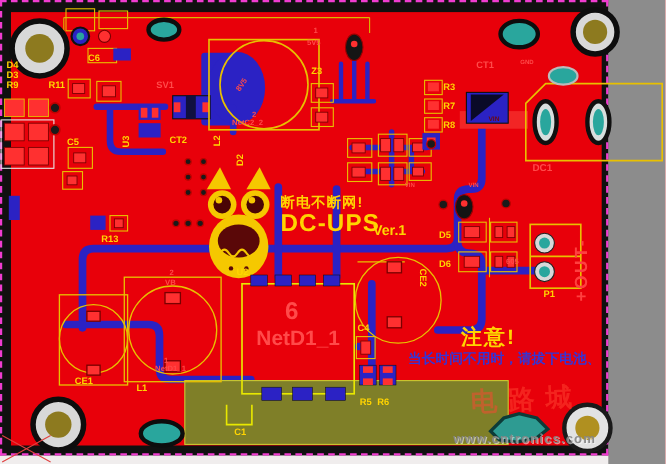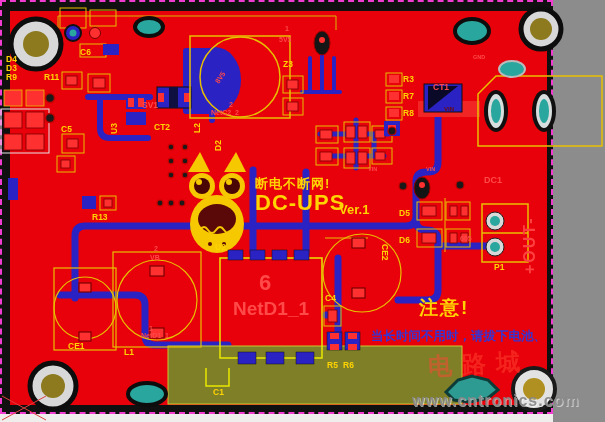--- a/index.html
+++ b/index.html
@@ -5,37 +5,37 @@
   html,body{margin:0;padding:0;}
   .stage{position:relative;width:605px;height:422px;overflow:hidden;
          background:#f0eded;font-family:"Liberation Sans","DejaVu Sans",sans-serif;}
   .gray-right{position:absolute;left:553px;top:0;width:52px;height:422px;background:#8c8c8c;}
   .board-outer{position:absolute;left:0;top:0;width:553px;height:414px;background:#101010;
                border:2px dashed #f03cd0;box-sizing:border-box;}
   .board{position:absolute;left:8px;top:9px;width:537px;height:394px;background:#e8000a;}
   svg.gfx{position:absolute;left:0;top:0;pointer-events:none;}
   .lbl{position:absolute;font-weight:bold;white-space:nowrap;line-height:1;}
   .lbl-y{color:#ffd400;font-size:8.5px;}
-  .lbl-r{color:#ff4a4a;font-size:8.5px;margin-top:28px;}
+  .lbl-r{color:#ff4a4a;font-size:8.5px;}
   .net{color:#ff4a4a;font-size:7px;font-weight:bold;}
   .net-dark{color:#6e0a0a;font-size:6px;}
   .tiny{font-size:5.5px;}
   .rotccw{transform:rotate(-90deg);transform-origin:0 0;}
   .rotcw{transform:rotate(90deg);transform-origin:0 0;}
   .slogan{color:#ffd400;font-size:13px;font-weight:bold;letter-spacing:1px;}
   .product{color:#ffd400;font-size:22px;font-weight:bold;letter-spacing:1px;}
   .version{color:#ffd400;font-size:13px;font-weight:bold;}
   .caution-title{color:#ffd400;font-size:19px;font-weight:bold;letter-spacing:2px;}
   .caution-line{color:#3535d6;font-size:12.5px;font-weight:bold;white-space:nowrap;}
   .outmark{color:#ff4040;font-size:16px;font-weight:bold;writing-mode:vertical-rl;
            transform:rotate(180deg);letter-spacing:2px;}
   .u2big{color:#ff4a4a;font-weight:bold;}
   .wm-mall{color:rgba(235,235,235,0.5);font-size:30px;font-weight:bold;letter-spacing:4px;}
   .wm-cn{color:rgba(255,70,50,0.5);font-size:24px;font-weight:bold;letter-spacing:10px;transform:rotate(-3deg);}
-  .wm-site{color:rgba(135,135,135,0.92);font-size:16px;font-weight:bold;letter-spacing:1px;
+  .wm-site{color:rgba(135,135,135,0.92);font-size:12px;font-weight:bold;letter-spacing:1px;
            text-shadow:1px 1px 0 rgba(255,255,255,0.55);}
 </style>
 </head>
 <body>
 
 <div class="stage">
   <div class="gray-right"></div>
   <div class="board-outer">
     <div class="board"></div>
   </div>
@@ -355,18 +355,18 @@
   <div class="lbl net" style="left:426px;top:167px;font-size:5.5px">VIN</div>
   <div class="lbl net tiny" style="left:473px;top:55px">GND</div>
   <div class="lbl net" style="left:460px;top:235px">605</div>
   <div class="lbl u2big" style="left:259px;top:272px;font-size:22px">6</div>
   <div class="lbl u2big" style="left:233px;top:299px;font-size:19px">NetD1_1</div>
 
   <div class="lbl slogan" style="left:255px;top:177px">断电不断网!</div>
   <div class="lbl product" style="left:255px;top:192px">DC-UPS</div>
   <div class="lbl version" style="left:339px;top:203px">Ver.1</div>
   <div class="lbl caution-title" style="left:419px;top:298px">注意!</div>
-  <div class="lbl caution-line" style="left:371px;top:330px">当长时间不用时，请拔下电池、</div>
+  <div class="lbl caution-line" style="left:371px;top:320px">当长时间不用时，请拔下电池、</div>
   <div class="lbl outmark" style="left:522px;top:190px;height:84px">+OUT-</div>
 
   <div class="lbl wm-cn" style="left:428px;top:352px">电路城</div>
   <div class="lbl wm-site" style="left:412px;top:393px">www.cntronics.com</div>
 </div>
 
 </body></html>

